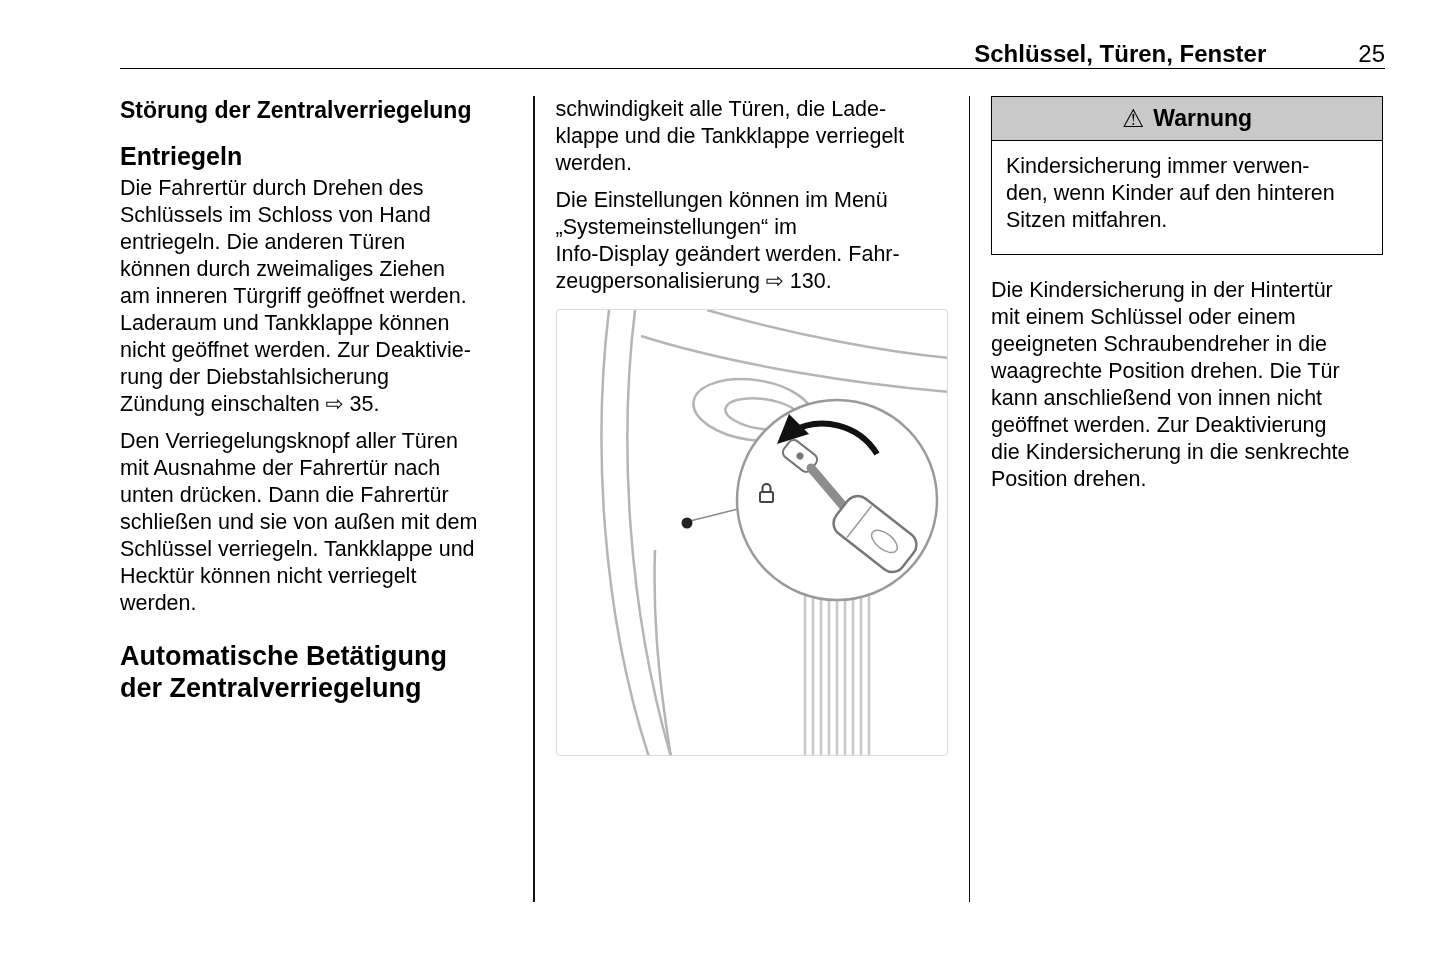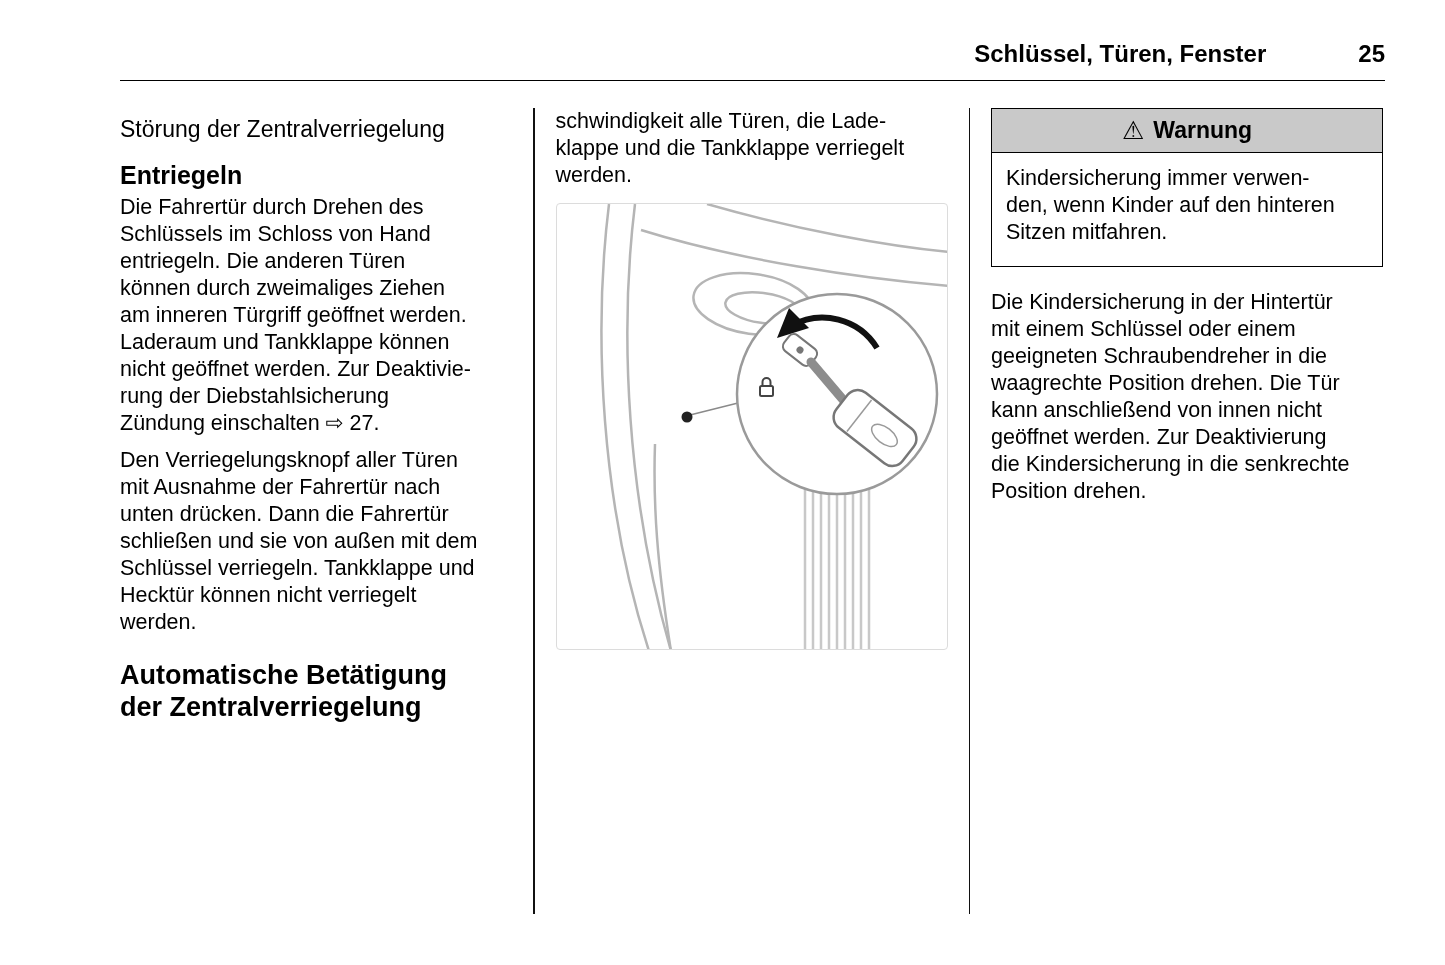--- a/index.html
+++ b/index.html
@@ -8,45 +8,44 @@
     width: 1445px; height: 965px;
     font-family: "Liberation Sans", sans-serif;
     color: #000;
     overflow: hidden;
   }
   .page { position: relative; width: 1445px; height: 965px; padding: 0 60px 0 120px; }
 
   
   .page-header {
     margin-top: 40px;
-    padding-bottom: 12px;
     border-bottom: 1.5px solid #000;
     display: flex;
     justify-content: flex-end;
     align-items: baseline;
     gap: 92px;
   }
   .chapter-title { font-size: 24px; font-weight: bold; }
-  .page-number { font-size: 24px; font-weight: bold; }
+  .page-number { font-size: 24px; font-weight: normal; }
 
   
   .columns { display: flex; margin-top: 27px; height: 840px; }
   .col { width: 392px; }
   .vrule { width: 1.5px; height: 806px; background: #111; margin: 0 21px; }
 
   
   .col p {
     font-size: 21.5px;
     line-height: 27px;
     white-space: pre-line;
     margin-bottom: 10px;
   }
   h2.section-small {
-    font-size: 23px; font-weight: normal; line-height: 26px;
-    margin: 8px 0 21px 0; white-space: pre-line;
+    font-size: 23px; font-weight: bold; line-height: 26px;
+    margin: 1px 0 21px 0; white-space: pre-line;
   }
   h1.section-large {
     font-size: 27px; font-weight: bold; line-height: 32px;
     margin: 23px 0 11px 0; white-space: pre-line;
   }
   h3.sub {
     font-size: 25px; font-weight: bold; line-height: 24px;
     margin: 16px 0 7px 0;
   }
 
@@ -89,38 +88,42 @@
       <h2 class="section-small">Störung der Zentralverriegelung</h2>
       <h3 class="sub">Entriegeln</h3>
       <p>Die Fahrertür durch Drehen des
 Schlüssels im Schloss von Hand
 entriegeln. Die anderen Türen
 können durch zweimaliges Ziehen
 am inneren Türgriff geöffnet werden.
 Laderaum und Tankklappe können
 nicht geöffnet werden. Zur Deaktivie-
 rung der Diebstahlsicherung
-Zündung einschalten ⇨ 27.</p>
+Zündung einschalten ⇨ 35.</p>
       <p>Den Verriegelungsknopf aller Türen
 mit Ausnahme der Fahrertür nach
 unten drücken. Dann die Fahrertür
 schließen und sie von außen mit dem
 Schlüssel verriegeln. Tankklappe und
 Hecktür können nicht verriegelt
 werden.</p>
       <h1 class="section-large">Automatische Betätigung
 der Zentralverriegelung</h1>
     </section>
 
     <div class="vrule"></div>
 
     <section class="col">
       <p>schwindigkeit alle Türen, die Lade-
 klappe und die Tankklappe verriegelt
 werden.</p>
+      <p>Die Einstellungen können im Menü
+„Systemeinstellungen“ im
+Info-Display geändert werden. Fahr-
+zeugpersonalisierung ⇨ 130.</p>
 
       <figure class="illustration" aria-label="Kindersicherung: Schlüssel in der Hintertür drehen (Illustration)">
         <svg viewBox="0 0 392 447" width="392" height="447">
 
           <g fill="none" stroke="#b5b5b5" stroke-width="2.5">
             <path d="M52 0 C 36 130, 44 300, 92 447"></path>
             <path d="M78 0 C 62 130, 70 295, 114 447"></path>
             <path d="M150 0 C 240 26, 330 42, 392 48"></path>
             <path d="M84 26 C 180 56, 300 74, 392 82"></path>
             <ellipse cx="196" cy="100" rx="60" ry="30" transform="rotate(8 196 100)"></ellipse>

